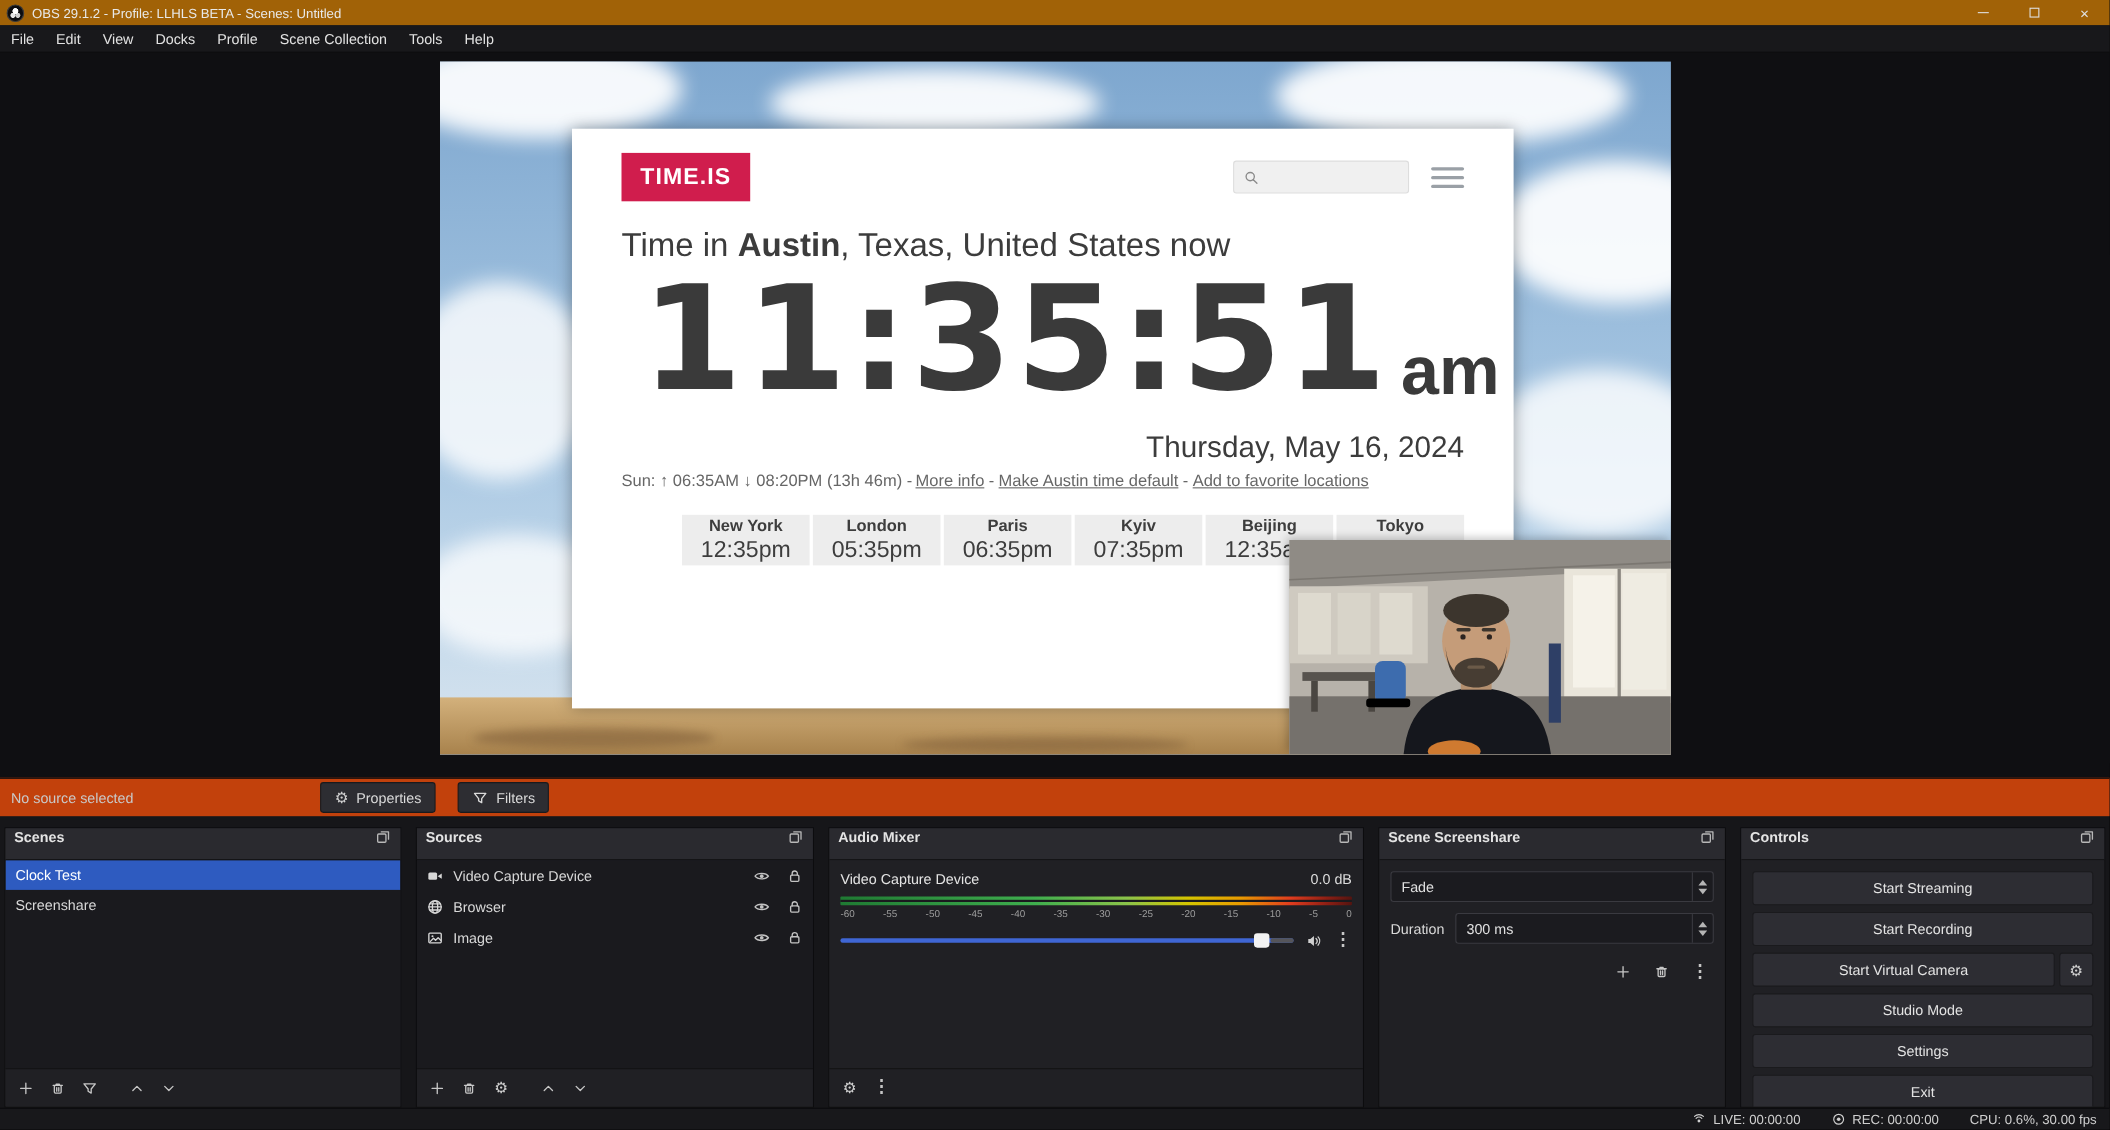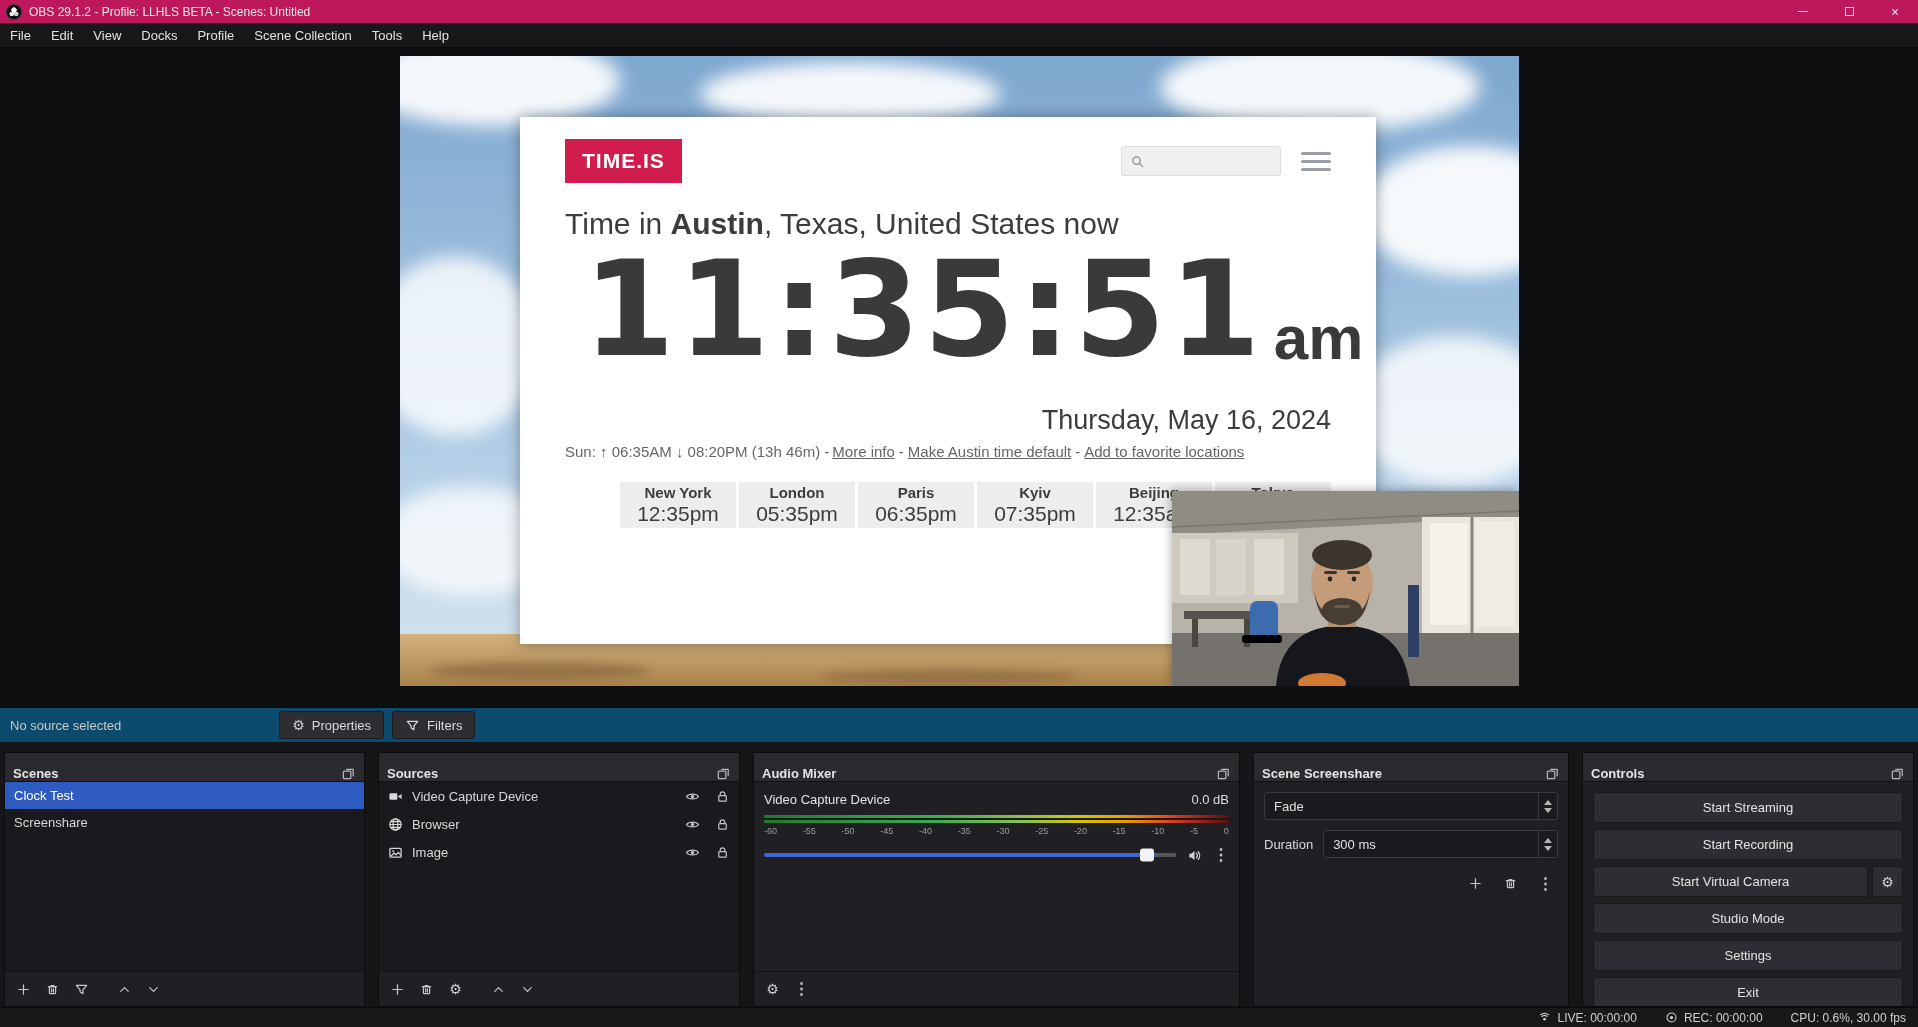--- a/index.html
+++ b/index.html
@@ -1,20 +1,20 @@
 <!DOCTYPE html>
 <html><head>
 <meta charset="utf-8">
 <style>
   html,body{margin:0;padding:0;background:#000;}
   .app{position:relative;width:1918px;height:1027px;background:#161619;overflow:hidden;
        font-family:"Liberation Sans",sans-serif;color:#dcdcdc;font-size:13px;}
 
   
-  .titlebar{position:absolute;top:0;left:0;width:100%;height:23px;background:#be185d;
+  .titlebar{position:absolute;top:0;left:0;width:100%;height:23px;background:#a16207;
             display:flex;align-items:center;padding-left:6px;box-sizing:border-box;font-size:12px;color:#e8e8e8;}
   .obs-logo{width:14px;height:14px;border-radius:50%;margin-right:7px;border:1px solid #3a3a3a;
             background:radial-gradient(circle at 50% 36%,#fff 0 2.4px,transparent 3px),
                        radial-gradient(circle at 34% 64%,#e6e6e6 0 2px,transparent 2.6px),
                        radial-gradient(circle at 66% 64%,#cfcfcf 0 2px,transparent 2.6px),#0d0d0f;}
   .win-controls{margin-left:auto;display:flex;height:100%;}
   .win-btn{width:46px;height:100%;display:flex;align-items:center;justify-content:center;color:#e0e0e0;font-size:14px;}
   .glyph-min{width:10px;height:1px;background:#e0e0e0;}
   .glyph-max{width:9px;height:9px;border:1px solid #e0e0e0;box-sizing:border-box;}
 
@@ -40,47 +40,47 @@
            height:44px;display:flex;align-items:center;padding:0 17px;}
   .ti-search{margin-left:auto;width:160px;height:30px;background:#f0f0f0;border:1px solid #ddd;border-radius:3px;
              display:flex;align-items:center;padding:0 8px;color:#8a8a8a;box-sizing:border-box;}
   .ti-burger{width:30px;margin-left:20px;display:flex;flex-direction:column;gap:5px;}
   .ti-burger div{height:3px;background:#9aa0a6;border-radius:2px;}
   .ti-heading{margin-top:24px;font-size:30px;color:#3c3c3c;}
   .ti-heading b{font-weight:bold;}
   .ti-clock-row{display:flex;align-items:flex-end;margin-top:2px;margin-left:18px;color:#3a3a3a;}
   .ti-clock{font-size:132px;font-weight:bold;line-height:1;letter-spacing:3px;font-family:"DejaVu Sans",sans-serif;}
   .ti-ampm{font-size:62px;font-weight:bold;line-height:1;margin:0 0 6px 10px;}
-  .ti-date{text-align:right;font-size:27px;color:#3c3c3c;margin-top:30px;}
+  .ti-date{text-align:right;font-size:27px;color:#3c3c3c;margin-top:16px;}
   .ti-sun{font-size:15px;color:#666;margin-top:7px;}
   .ti-link{color:#666;text-decoration:underline;margin:0 3px;}
   .ti-sep{margin:0 1px;}
   .ti-cities{display:flex;justify-content:flex-end;gap:3px;margin-top:22px;}
   .ti-city{background:#ededed;width:116px;height:46px;display:flex;flex-direction:column;
            align-items:center;justify-content:center;color:#3d3d3d;}
   .ti-city-name{font-weight:bold;font-size:15px;}
   .ti-city-time{font-size:21px;margin-top:1px;}
 
   .webcam{position:absolute;right:0;bottom:0;width:347px;height:195px;box-shadow:-2px -2px 8px rgba(0,0,0,.25);}
   .webcam svg{display:block;width:100%;height:100%;}
 
   
-  .source-toolbar{position:absolute;top:707px;left:0;width:100%;height:35px;background:#0c4a6e;
-                  border-top:1px solid #0b0b0d;display:flex;align-items:center;padding:0 10px;box-sizing:border-box;gap:8px;}
+  .source-toolbar{position:absolute;top:707px;left:0;width:100%;height:35px;background:#c2410c;
+                  border-top:1px solid #0b0b0d;display:flex;align-items:center;padding:0 10px;box-sizing:border-box;gap:20px;}
   .st-status{color:#c9c9c9;}
   .tool-btn{display:flex;align-items:center;gap:7px;background:#2d2d32;border:1px solid #1a1a1d;border-radius:3px;
             height:26px;padding:0 12px;color:#dadada;}
   .tool-btn:first-of-type{margin-left:150px;}
   .gear-glyph{font-size:14px;line-height:1;color:#cfcfcf;}
 
   
   .docks{position:absolute;top:752px;left:0;width:100%;height:255px;display:flex;gap:13px;
          padding:0 4px;box-sizing:border-box;}
   .panel{background:#202024;border:1px solid #0c0c0e;display:flex;flex-direction:column;box-sizing:border-box;}
-  .panel-header{height:28px;min-height:28px;background:#2a2a2f;display:flex;align-items:flex-end;padding:0 8px;
+  .panel-header{height:28px;min-height:28px;background:#2a2a2f;display:flex;align-items:flex-start;padding:0 8px;
                 font-weight:bold;color:#e4e4e4;border-bottom:1px solid #121214;}
   .popout{margin-left:auto;color:#b8b8b8;display:flex;}
   .panel-body{flex:1;position:relative;background:#1a1a1e;overflow:hidden;}
   .panel-body.pad{padding:10px;background:#202024;}
   .panel-toolbar{height:34px;min-height:34px;border-top:1px solid #121214;display:flex;align-items:center;
                  gap:4px;padding:0 6px;background:#202024;}
   .icon-btn{width:25px;height:25px;display:flex;align-items:center;justify-content:center;color:#c6c6c6;border-radius:3px;}
   .sep-gap{width:10px;}
   svg.ic{width:15px;height:15px;fill:none;stroke:currentColor;stroke-width:1.3;stroke-linecap:round;stroke-linejoin:round;}
   .kebab-glyph{font-size:16px;font-weight:bold;color:#c6c6c6;line-height:1;}

